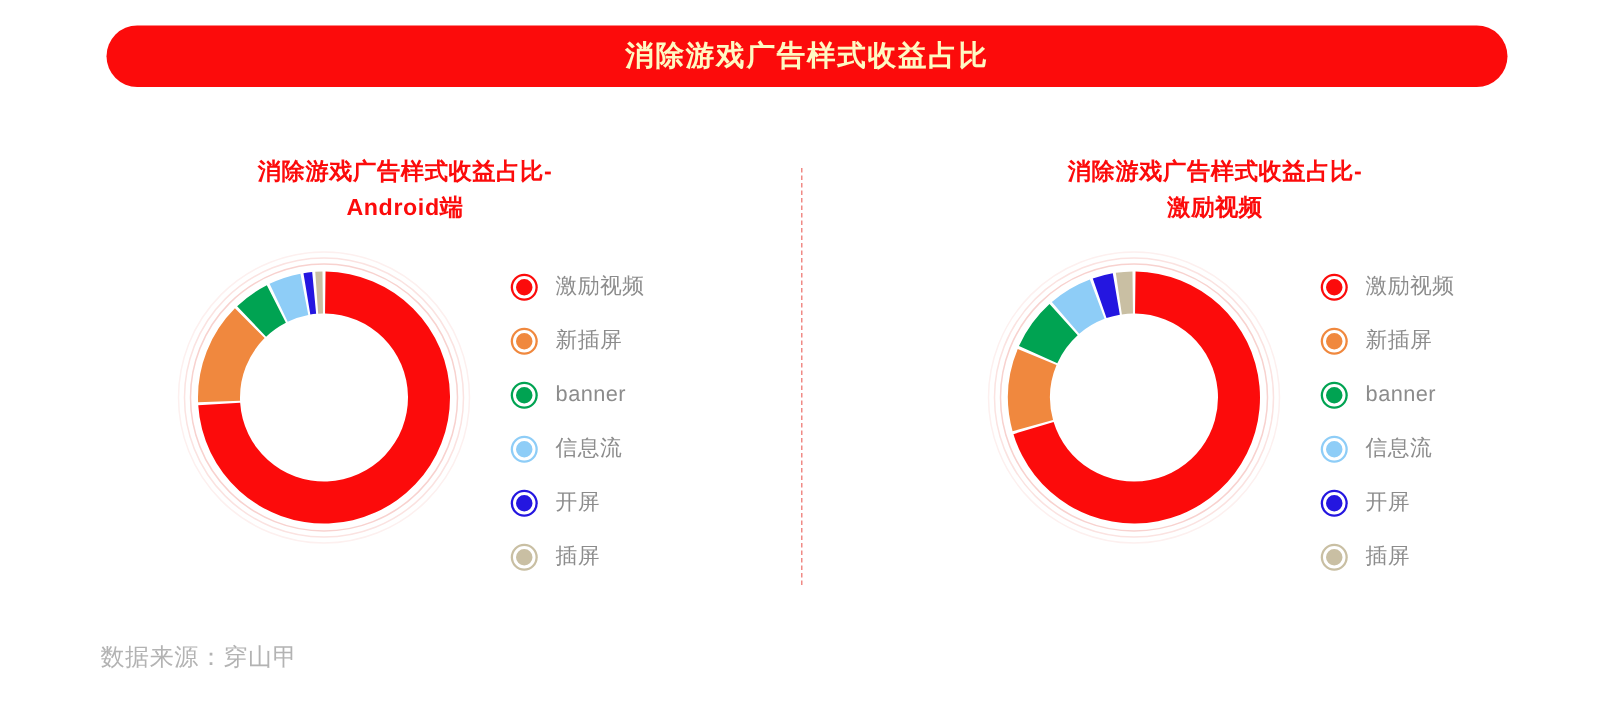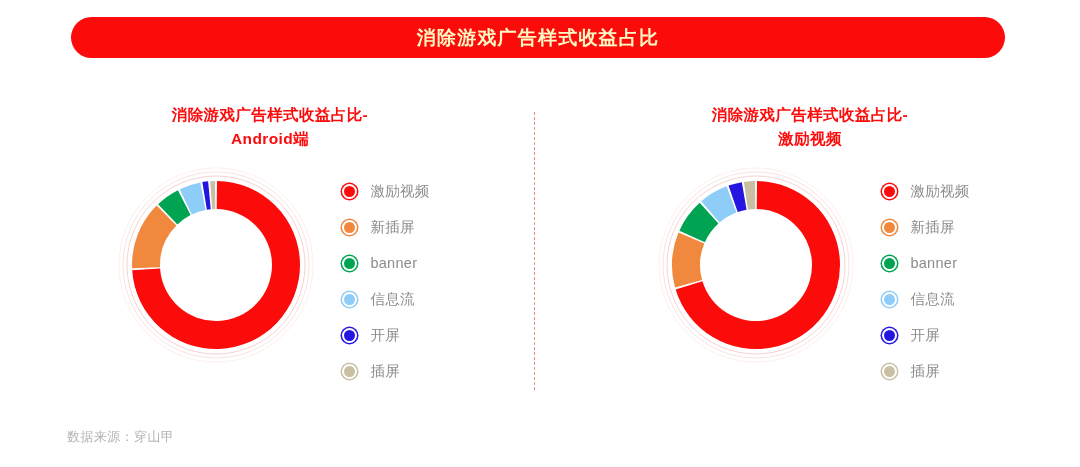--- a/index.html
+++ b/index.html
@@ -121,21 +121,21 @@
     white-space: nowrap;
     letter-spacing: 0.3px;
   }
 
   
   .footer {
     position: absolute;
     left: 67px;
     top: 428px;
     color: #b3b3b3;
-    font-size: 13px;
+    font-size: 16px;
     letter-spacing: 0.4px;
     white-space: nowrap;
   }
 </style>
 </head>
 <body>
 
 <div class="banner">
   <span class="banner-title">消除游戏广告样式收益占比</span>
 </div>

